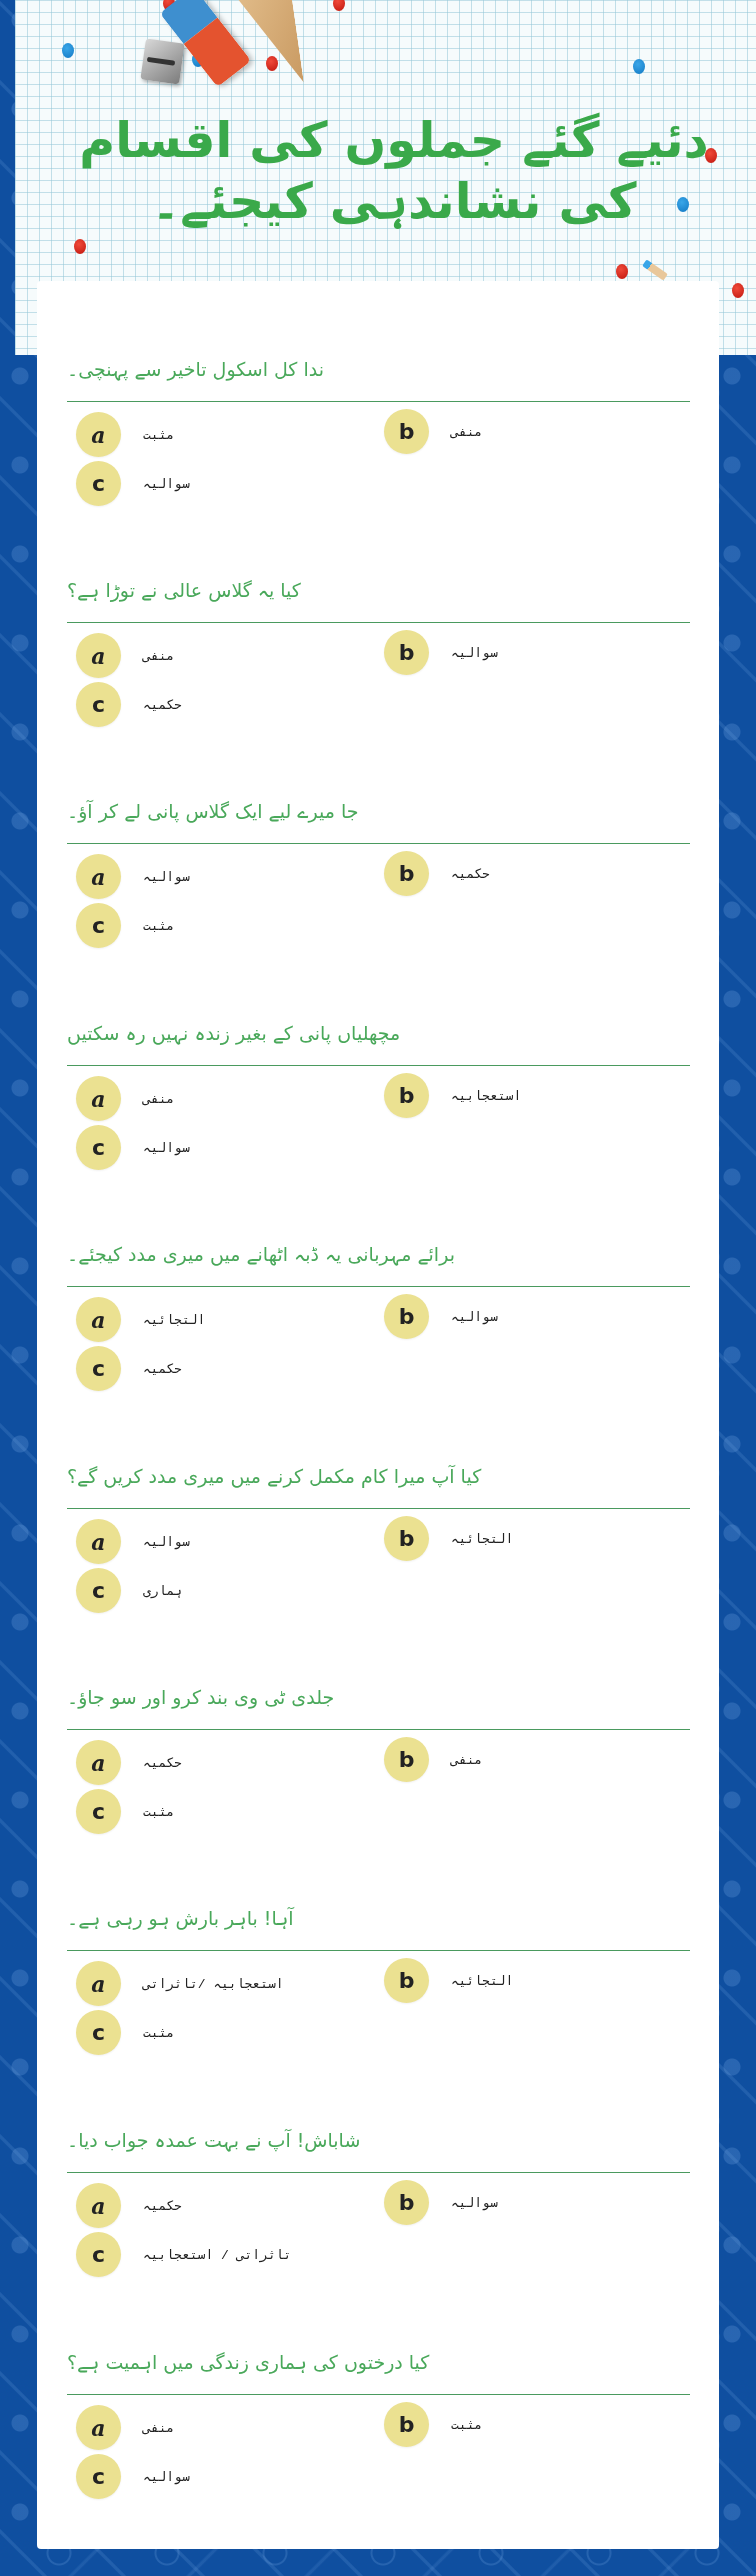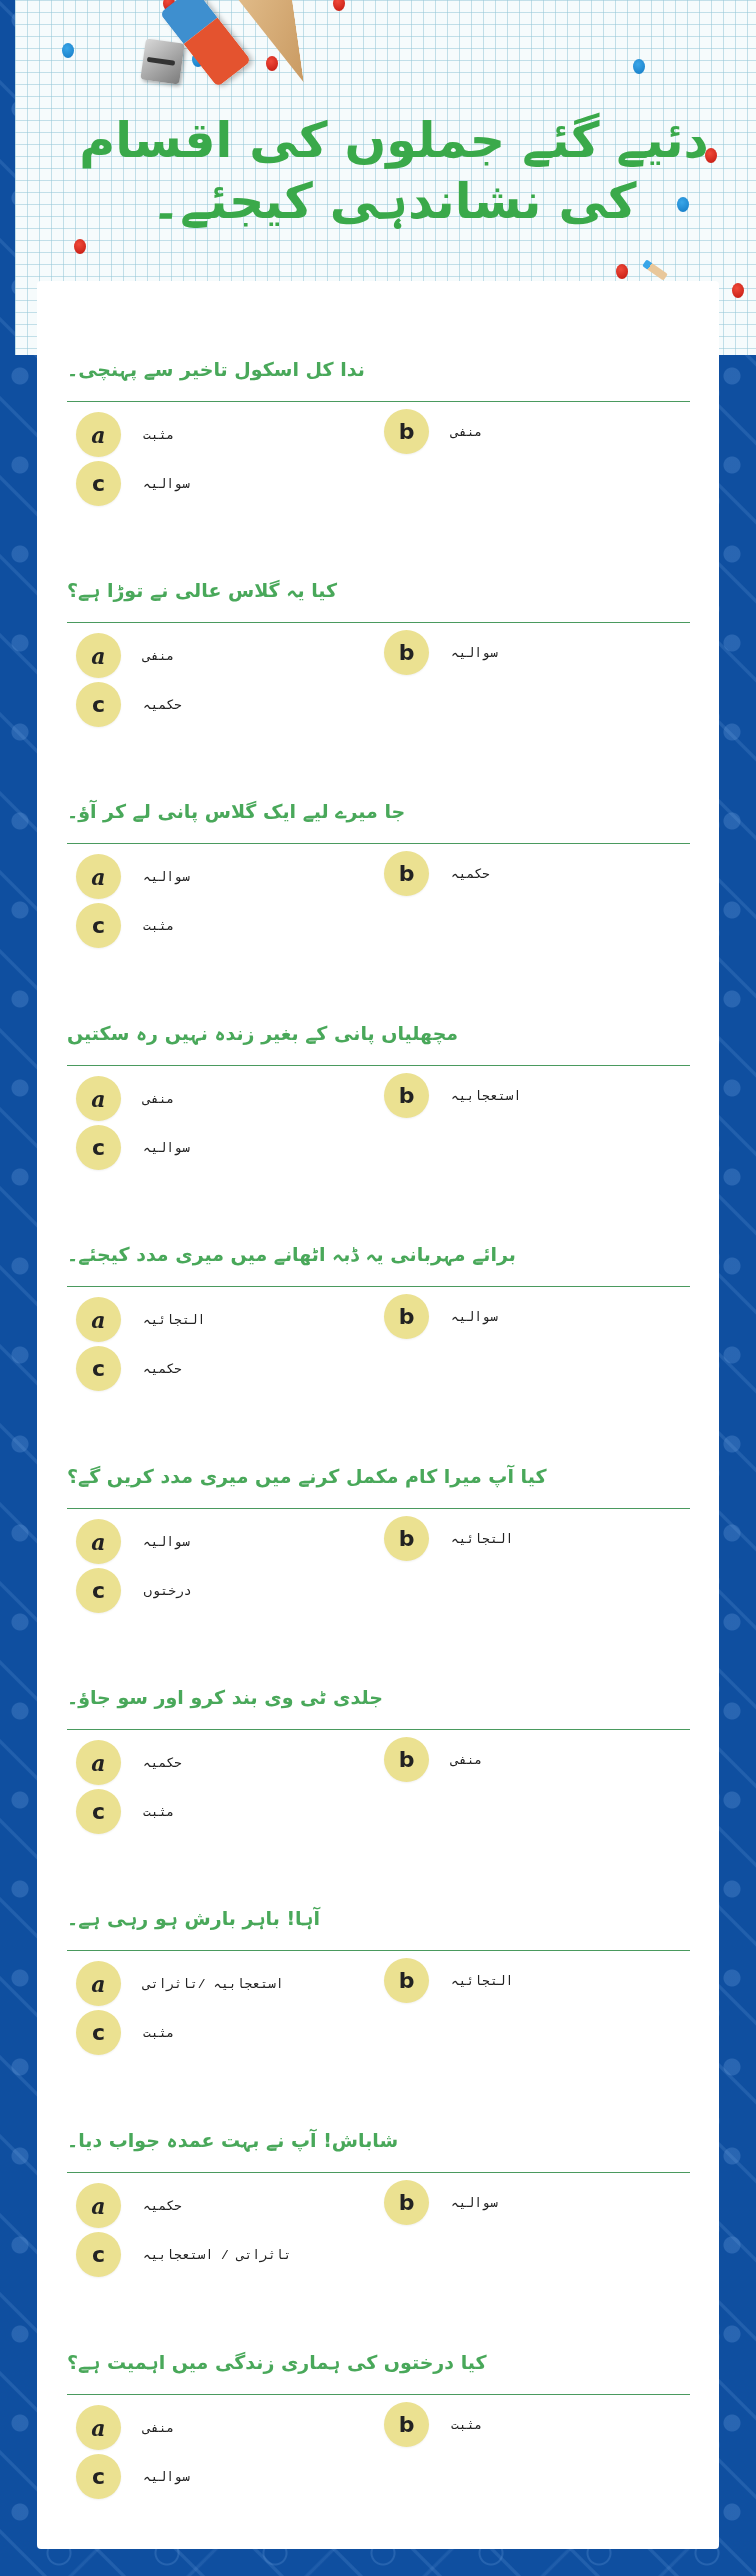--- a/index.html
+++ b/index.html
@@ -71,21 +71,21 @@
       border-radius: 4px;
     }
     .question {
       position: absolute; left: 0; width: 682px; height: 221px;
     }
     .q-title {
       position: absolute; left: 30px; top: 0; height: 30px;
       font-family: "DejaVu Sans", sans-serif;
       font-size: 19px; line-height: 30px; color: #49a85a;
       direction: rtl; white-space: nowrap;
-      margin: 0; font-weight: bold;
+      margin: 0; font-weight: normal;
     }
     .q-divider {
       position: absolute; left: 30px; top: 39px; width: 623px; height: 1px;
       background: #4a9a5e; border: 0;
     }
     .option {
       position: absolute; height: 47px; display: flex; align-items: center;
       cursor: pointer;
     }
     .option.a { left: 39px; top: 57px; }
@@ -224,21 +224,21 @@
     <div class="option a">
         <span class="badge italic">a</span>
         <span class="opt-label">سوالیہ</span>
       </div>
     <div class="option b">
         <span class="badge">b</span>
         <span class="opt-label">التجائیہ</span>
       </div>
     <div class="option c">
         <span class="badge">c</span>
-        <span class="opt-label">درختوں</span>
+        <span class="opt-label">ہماری</span>
       </div>
   </div>
 
   <div class="question" style="top:1401px;padding-left:36px;">
     <h2 class="q-title">جلدی ٹی وی بند کرو اور سو جاؤ۔</h2>
     <hr class="q-divider">
     <div class="option a">
         <span class="badge italic">a</span>
         <span class="opt-label">حکمیہ</span>
       </div>

